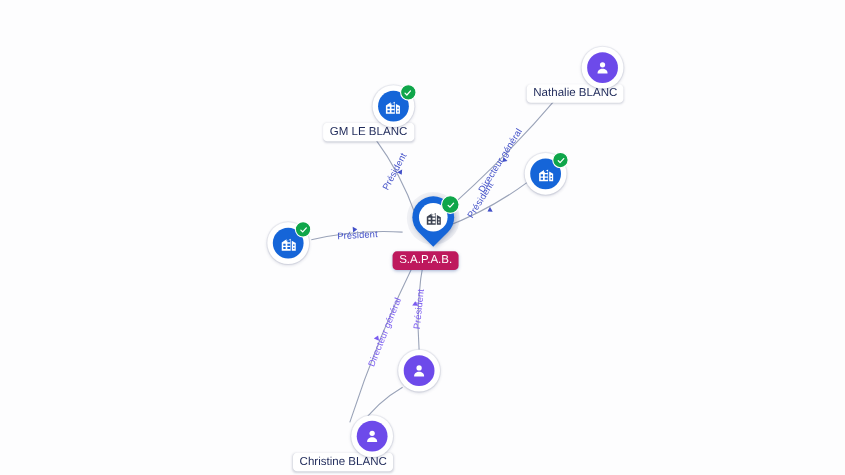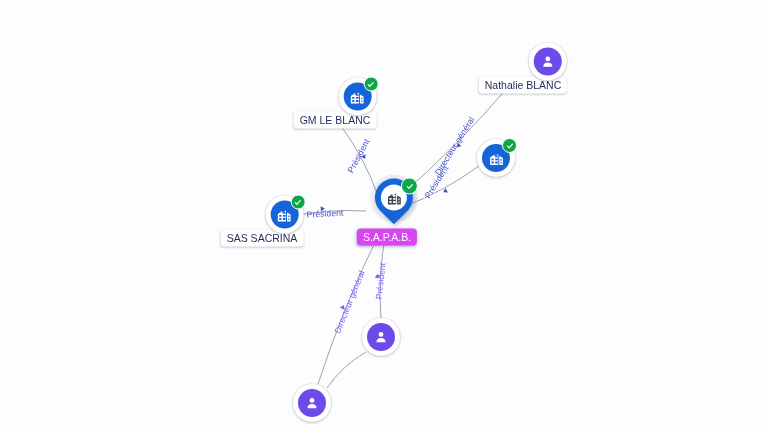--- a/index.html
+++ b/index.html
@@ -104,21 +104,21 @@
     color: #1f2a5a;
     font-size: 10.5px;
     line-height: 12px;
     white-space: nowrap;
     overflow: hidden;
     text-overflow: ellipsis;
     box-shadow: 0 1px 2px rgba(40,50,90,.20);
     text-align: center;
   }
   .node-label.selected {
-    background: #d946ef;
+    background: #be185d;
     color: #ffffff;
     box-shadow: 0 1px 3px rgba(20,60,140,.35);
   }
   .node.pin-node .node-label { margin-top: -2px; }
 
   
   .edge-label {
     position: absolute;
     font-size: 8.5px;
     line-height: 9px;
@@ -192,21 +192,20 @@
     <path fill="#ffffff" d="M3 21V10.5L9.2 6.4V9l5.3-3.2V21H3zm2-2h3v-2.6H5V19zm0-4.4h3V12H5v2.6zM10.2 19h3.6v-2.6h-3.6V19zm0-4.4h3.6V12h-3.6v2.6zm0-4.4h3.6V7.6h-3.6v2.6z"></path>
     <path fill="#ffffff" d="M15.9 21V8.4L21 11.2V21h-5.1zm1.8-2h1.6v-2.2h-1.6V19zm0-4h1.6v-2.2h-1.6V15z"></path>
   </svg>
           </div>
           <div class="badge-check">
             <svg width="8" height="8" viewBox="0 0 24 24" aria-hidden="true">
   <path d="M4.5 12.5l5 5 10-11" fill="none" stroke="#ffffff" stroke-width="3.4" stroke-linecap="round" stroke-linejoin="round"></path>
             </svg>
           </div>
         </div>
-        <div class="node-label">SAS SACRINA</div>
       </div>
       <div class="node" style="left: 496px; top: 158px;">
         <div class="node-ring">
           <div class="node-disc disc-company">
             <svg width="17" height="17" viewBox="0 0 24 24" aria-hidden="true">
     <path fill="#ffffff" d="M3 21V10.5L9.2 6.4V9l5.3-3.2V21H3zm2-2h3v-2.6H5V19zm0-4.4h3V12H5v2.6zM10.2 19h3.6v-2.6h-3.6V19zm0-4.4h3.6V12h-3.6v2.6zm0-4.4h3.6V7.6h-3.6v2.6z"></path>
     <path fill="#ffffff" d="M15.9 21V8.4L21 11.2V21h-5.1zm1.8-2h1.6v-2.2h-1.6V19zm0-4h1.6v-2.2h-1.6V15z"></path>
   </svg>
           </div>
           <div class="badge-check">
@@ -239,20 +238,21 @@
       </div>
       <div class="node" style="left: 312px; top: 403px;">
         <div class="node-ring">
           <div class="node-disc disc-person">
             <svg width="16" height="16" viewBox="0 0 24 24" aria-hidden="true">
     <circle cx="12" cy="8.2" r="3.6" fill="#ffffff"></circle>
     <path fill="#ffffff" d="M5.2 19.4c0-3.6 3.1-5.8 6.8-5.8s6.8 2.2 6.8 5.8v.6H5.2v-.6z"></path>
   </svg>
           </div>
         </div>
+        <div class="node-label">Christine BLANC</div>
       </div>
     </div>
   <div id="edge-label-layer">
       <div class="edge-label" style="color: rgb(66, 80, 200); left: 359px; top: 156px; transform: translate(-50%, -50%) rotate(-62deg);">Président</div>
       <div class="edge-label" style="color: rgb(66, 80, 200); left: 325px; top: 214px; transform: translate(-50%, -50%) rotate(-3deg);">Président</div>
       <div class="edge-label" style="color: rgb(66, 80, 200); left: 437px; top: 182px; transform: translate(-50%, -50%) rotate(-58deg);">Président</div>
       <div class="edge-label" style="color: rgb(66, 80, 200); left: 455px; top: 146px; transform: translate(-50%, -50%) rotate(-58deg);">Directeur général</div>
       <div class="edge-label" style="color: rgb(122, 92, 240); left: 381px; top: 281px; transform: translate(-50%, -50%) rotate(-84deg);">Président</div>
       <div class="edge-label" style="color: rgb(122, 92, 240); left: 350px; top: 302px; transform: translate(-50%, -50%) rotate(-68deg);">Directeur général</div>
     </div>

